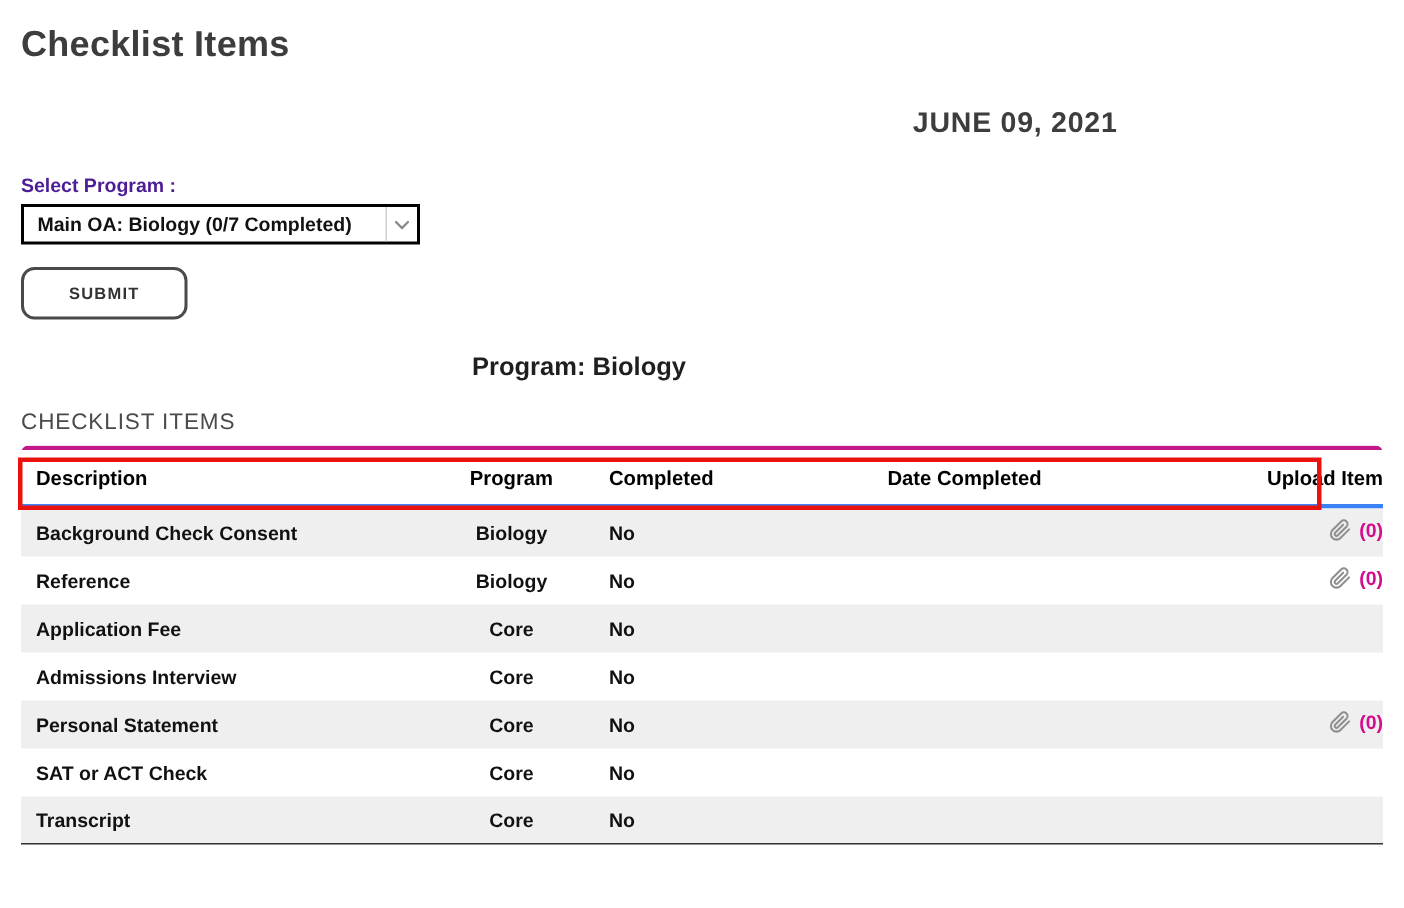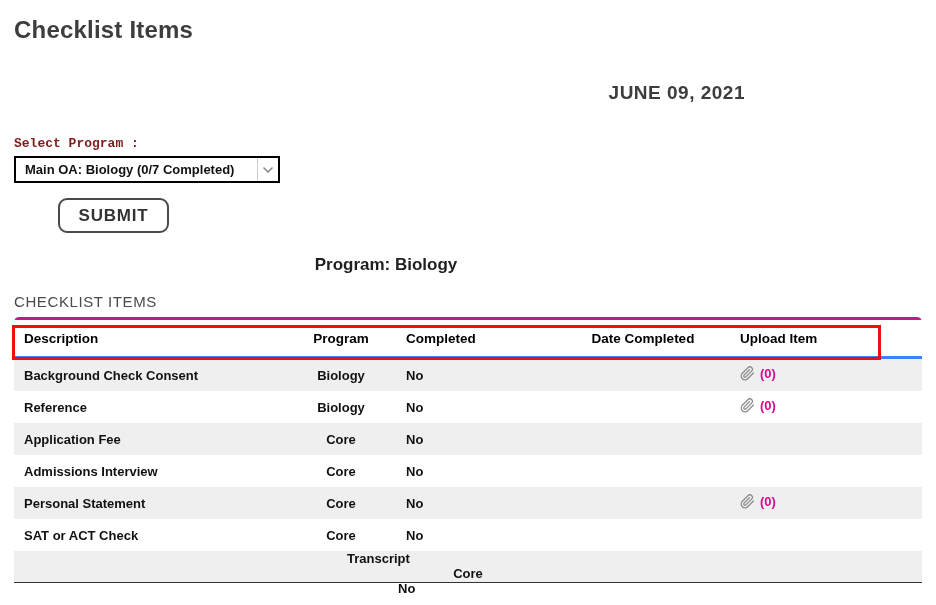--- a/index.html
+++ b/index.html
@@ -10,44 +10,43 @@
     color: #1a1a1a;
     position: relative;
     overflow: hidden;
   }
   .page { padding: 16px 14px 0 14px; position: relative; width: 772px; height: 605px; }
 
   .page-title {
     font-size: 24px; font-weight: bold; color: #3d3d3d; letter-spacing: 0.2px;
   }
   .date {
-    position: absolute; top: 82px; right: 27px;
+    position: absolute; top: 72px; right: 27px;
     font-size: 19px; font-weight: 600; color: #3d3d3d; letter-spacing: 0.5px;
   }
 
-  .form-label { margin-top: 92px; font-size: 13px; font-weight: 600; color: #7f1d1d; font-family: Liberation Mono, monospace; }
+  .form-label { margin-top: 72px; font-size: 13px; font-weight: 600; color: #4c1d95; }
   .select-box {
     margin-top: 5px; width: 266px; height: 27px;
     border: 2px solid #000; background: #fff;
     display: flex; align-items: center; cursor: pointer; justify-content: flex-end;
   }
   .select-value { flex: 1; font-size: 13px; font-weight: 600; color: #111; padding-left: 9px; white-space: nowrap; overflow: hidden; }
   .select-arrow-zone {
     width: 21px; height: 100%; border-left: 1px solid #cfcfcf;
     display: flex; align-items: center; justify-content: center;
   }
   .chevron { width: 10px; height: 6px; display: block; }
 
   .submit-btn {
     margin-top: 15px; width: 111px; height: 35px;
     background: #fff; border: 2px solid #4a4a4a; border-radius: 9px;
     font-family: "Liberation Sans", sans-serif;
-    font-size: 17px; font-weight: 600; letter-spacing: 0.8px; color: #333;
+    font-size: 11px; font-weight: 600; letter-spacing: 0.8px; color: #333;
     cursor: pointer;
-    margin-left: 44px;
   }
 
   .app-info { margin-top: 22px; text-align: center; font-size: 17px; font-weight: 600; color: #1f1f1f; line-height: 20px; }
 
   .section-heading { margin-top: 18px; font-size: 15px; font-weight: 400; color: #4a4a4a; letter-spacing: 0.6px; }
 
   .table-wrap {
     position: relative; margin-top: 7px; width: 908px;
     border-top: 3px solid var(--top-border, #c2188c);
     border-radius: 5px 5px 2px 2px;
@@ -57,27 +56,27 @@
     border: 3px solid var(--annotation, #ea120e);
     pointer-events: none; z-index: 5;
   }
 
   .tbl { width: 100%; }
   .tr { display: flex; align-items: center; }
   .thead-row { height: 39px; border-bottom: 3px solid #3b82f6; background: #fff; }
   .th { font-size: 13.5px; font-weight: bold; color: #000; }
   .body-row { height: 32px; font-size: 13px; font-weight: bold; color: #111; }
   .body-row.alt { background: var(--row-alt, #efefef); }
-  .body-row:last-child { border-bottom: 1px solid #333; flex-direction: column; }
+  .body-row:last-child { border-bottom: 1px solid #333; }
 
   .c-desc   { width: 262px; padding-left: 10px; text-align: left; }
   .c-prog   { width: 130px; text-align: center; }
   .c-comp   { width: 140px; text-align: left; }
   .c-date   { width: 194px; text-align: center; }
-  .c-upload { width: 182px; text-align: left; }
+  .c-upload { width: 182px; text-align: right; }
 
   .upload-link {
     display: inline-flex; align-items: center; gap: 5px;
     cursor: pointer; text-decoration: none;
   }
   .clip-icon { width: 15px; height: 15px; display: inline-block; }
   .upload-count { color: var(--accent, #d30b8d); font-weight: bold; font-size: 13px; }
 </style>
 </head>
 <body>

